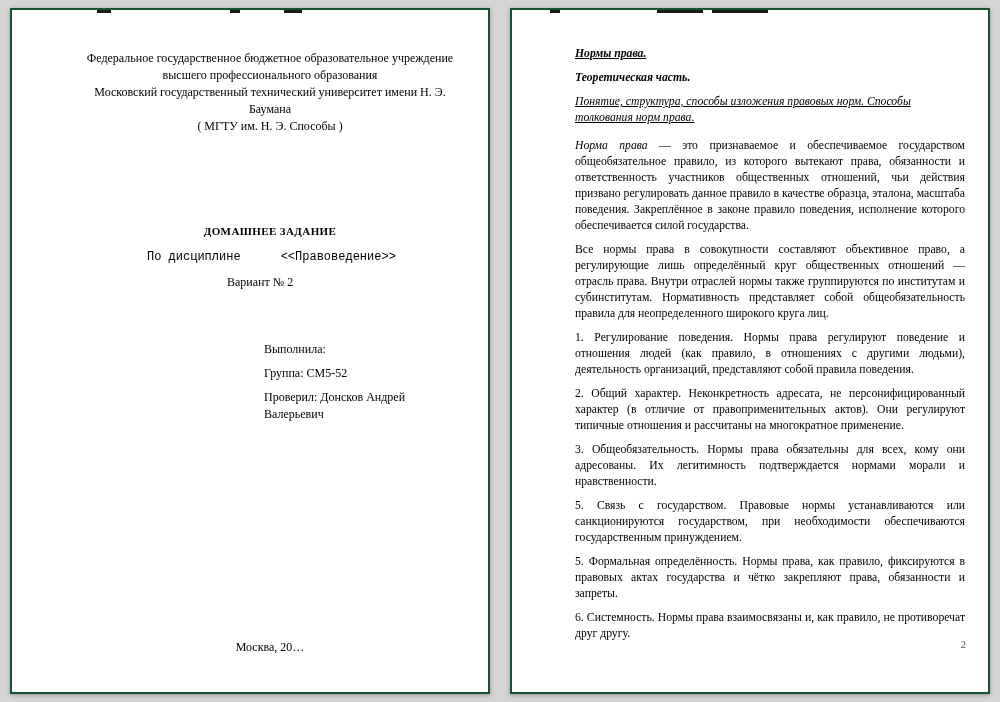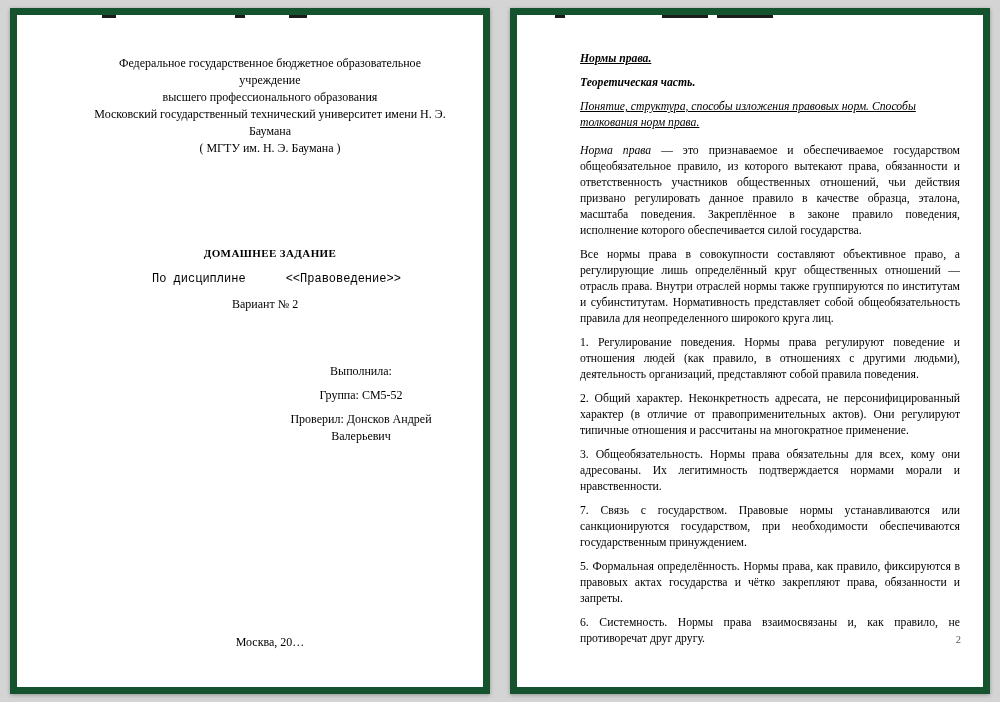--- a/index.html
+++ b/index.html
@@ -8,34 +8,34 @@
     background:#d4d4d4;
     font-family:"Liberation Serif", serif;
     color:#000;
     overflow:hidden;
   }
   .desk { display:flex; gap:20px; padding:8px 10px; }
   .page {
     position:relative;
     width:480px; height:686px;
     background:#ffffff;
-    border:7px solid #14532d;
+    border:2px solid #14532d;
     box-shadow:0 1px 4px rgba(0,0,0,0.30);
     overflow:hidden;
   }
   .clip { position:absolute; top:0; height:3px; background:#1c1c1c; }
 
   
   .tp-content { position:relative; height:100%; padding:40px 30px 0 70px; font-size:12px; line-height:17px; }
   .tp-header { text-align:center; }
   .tp-title { font-weight:bold; text-align:center; margin-top:88px; letter-spacing:0.4px; font-size:11px; }
   .tp-line1 { margin-top:9px; margin-left:65px; display:flex; gap:40px; white-space:nowrap;font-family:Liberation Mono, monospace; }
   .tp-variant { margin-top:8px; margin-left:145px; }
   .tp-author { margin-top:50px; margin-left:182px; }
-  .tp-author > div { margin-bottom:7px;text-align:center; }
+  .tp-author > div { margin-bottom:7px; }
   .tp-footer { position:absolute; left:70px; right:30px; bottom:36px; text-align:center; }
 
   
   .doc-content { padding:36px 23px 0 63px; font-size:11.7px; line-height:16px; }
   .doc-content p { margin:0 0 8px; text-align:justify; }
   .h1 { font-weight:bold; font-style:italic; text-decoration:underline; text-align:left !important; }
   .h2 { font-weight:bold; font-style:italic; text-align:left; }
   .h3 { font-style:italic; text-decoration:underline; margin-bottom:12px !important; text-align:left !important; }
   .it { font-style:italic; }
   .pg-num { position:absolute; right:22px; bottom:42px; font-size:10.5px; color:#555; }
@@ -48,21 +48,21 @@
   <div class="page">
     <span class="clip" style="left:85px;  width:14px;"></span>
     <span class="clip" style="left:218px; width:10px;"></span>
     <span class="clip" style="left:272px; width:18px;"></span>
 
     <div class="tp-content">
       <div class="tp-header">
         <div>Федеральное государственное бюджетное образовательное учреждение</div>
         <div>высшего профессионального образования</div>
         <div>Московский государственный технический университет имени Н. Э. Баумана</div>
-        <div>( МГТУ им. Н. Э. Баумана )</div>
+        <div>( МГТУ им. Н. Э. Способы )</div>
       </div>
 
       <div class="tp-title">ДОМАШНЕЕ ЗАДАНИЕ</div>
 
       <div class="tp-line1">
         <span>По дисциплине</span>
         <span>&lt;&lt;Правоведение&gt;&gt;</span>
       </div>
 
       <div class="tp-variant">Вариант № 2</div>
@@ -88,21 +88,21 @@
       <p class="h3">Понятие, структура, способы изложения правовых норм. Способы толкования норм права.</p>
 
       <p><span class="it">Норма права</span><span> — это признаваемое и обеспечиваемое государством общеобязательное правило, из которого вытекают права, обязанности и ответственность участников общественных отношений, чьи действия призвано регулировать данное правило в качестве образца, эталона, масштаба поведения. Закреплённое в законе правило поведения, исполнение которого обеспечивается силой государства.</span></p>
 
       <p>Все нормы права в совокупности составляют объективное право, а регулирующие лишь определённый круг общественных отношений — отрасль права. Внутри отраслей нормы также группируются по институтам и субинститутам. Нормативность представляет собой общеобязательность правила для неопределенного широкого круга лиц.</p>
 
 
       <p>1. Регулирование поведения. Нормы права регулируют поведение и отношения людей (как правило, в отношениях с другими людьми), деятельность организаций, представляют собой правила поведения.</p>
       <p>2. Общий характер. Неконкретность адресата, не персонифицированный характер (в отличие от правоприменительных актов). Они регулируют типичные отношения и рассчитаны на многократное применение.</p>
       <p>3. Общеобязательность. Нормы права обязательны для всех, кому они адресованы. Их легитимность подтверждается нормами морали и нравственности.</p>
-      <p>7. Связь с государством. Правовые нормы устанавливаются или санкционируются государством, при необходимости обеспечиваются государственным принуждением.</p>
+      <p>5. Связь с государством. Правовые нормы устанавливаются или санкционируются государством, при необходимости обеспечиваются государственным принуждением.</p>
       <p>5. Формальная определённость. Нормы права, как правило, фиксируются в правовых актах государства и чётко закрепляют права, обязанности и запреты.</p>
       <p>6. Системность. Нормы права взаимосвязаны и, как правило, не противоречат друг другу.</p>
     </div>
 
     <div class="pg-num">2</div>
   </div>
 
 </div>
 
 </body></html>

